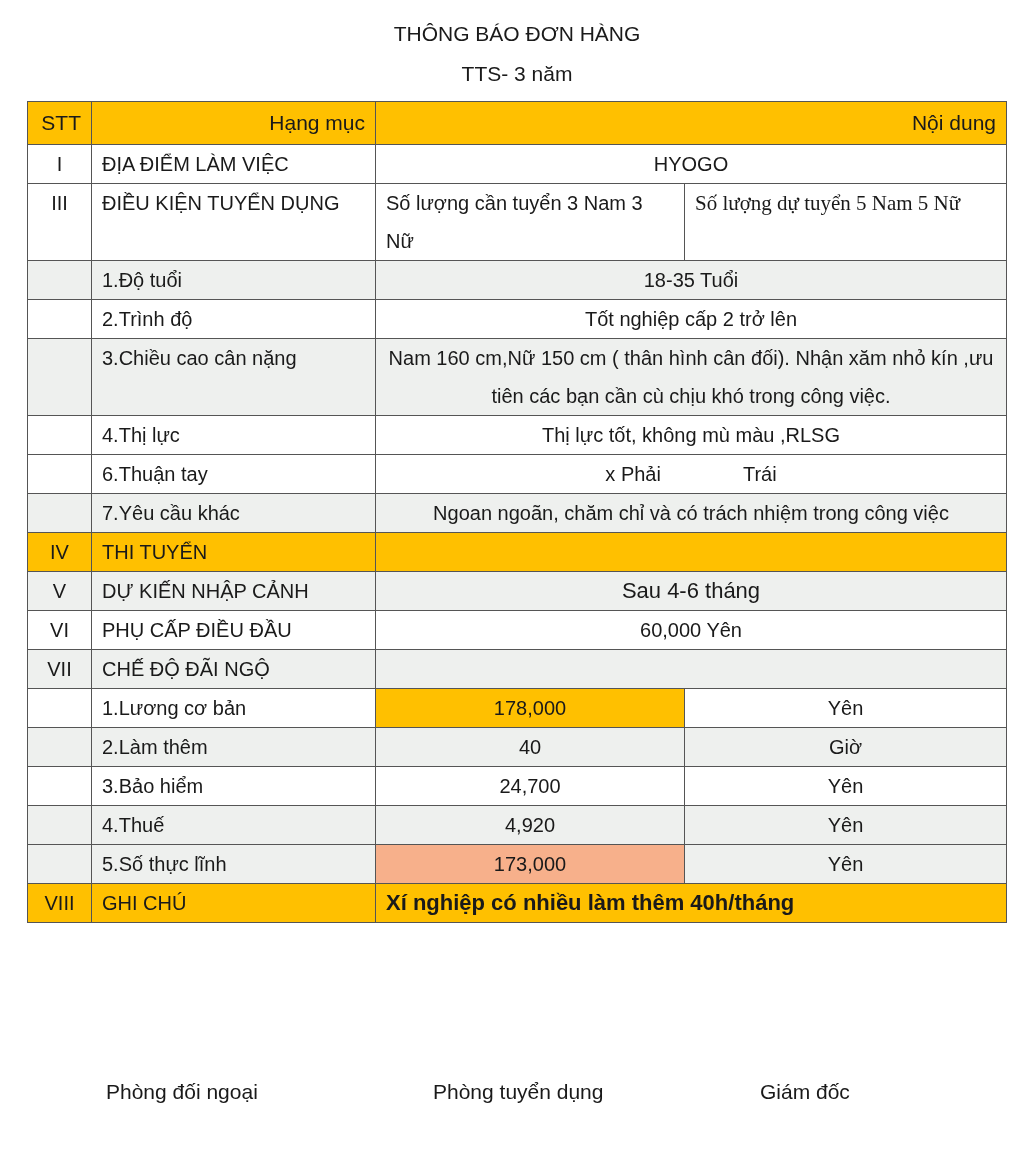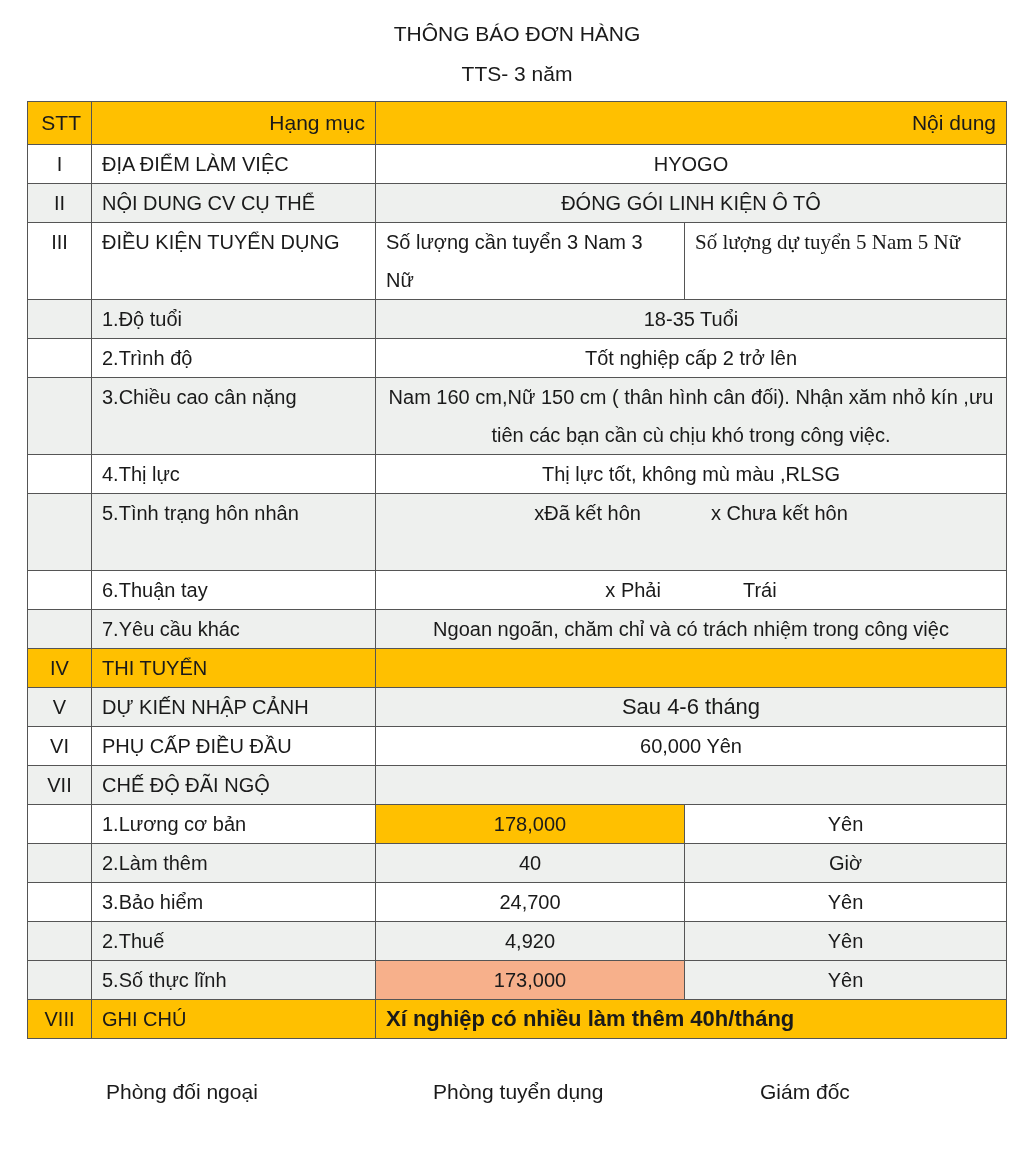--- a/index.html
+++ b/index.html
@@ -53,25 +53,20 @@
     <td>Hạng mục</td>
     <td colspan="2">Nội dung</td>
   </tr>
 
   <tr class="r-white">
     <td class="stt h1row">I</td>
     <td>ĐỊA ĐIỂM LÀM VIỆC</td>
     <td colspan="2" class="center">HYOGO</td>
   </tr>
 
-  <tr class="r-grey">
-    <td class="stt h1row">II</td>
-    <td>NỘI DUNG CV CỤ THỂ</td>
-    <td colspan="2" class="center">ĐÓNG GÓI LINH KIỆN Ô TÔ</td>
-  </tr>
 
   <tr class="r-white">
     <td class="stt h2row">III</td>
     <td>ĐIỀU KIỆN TUYỂN DỤNG</td>
     <td>Số lượng cần tuyển 3 Nam 3 Nữ</td>
     <td class="narrow">Số lượng dự tuyển 5 Nam 5 Nữ</td>
   </tr>
 
   <tr class="r-grey">
     <td class="h1row"></td>
@@ -90,27 +85,20 @@
     <td class="sub">3.Chiều cao cân nặng</td>
     <td colspan="2" class="center">Nam 160 cm,Nữ 150 cm ( thân hình cân đối). Nhận xăm nhỏ kín ,ưu tiên các bạn cần cù chịu khó trong công việc.</td>
   </tr>
 
   <tr class="r-white">
     <td class="h1row"></td>
     <td class="sub">4.Thị lực</td>
     <td colspan="2" class="center">Thị lực tốt, không mù màu ,RLSG</td>
   </tr>
 
-  <tr class="r-grey">
-    <td class="h2row"></td>
-    <td class="sub">5.Tình trạng hôn nhân</td>
-    <td colspan="2" class="center">
-      <span>xĐã kết hôn</span><span class="gap"></span><span>x Chưa kết hôn</span>
-    </td>
-  </tr>
 
   <tr class="r-white">
     <td class="h1row"></td>
     <td class="sub">6.Thuận tay</td>
     <td colspan="2" class="center">
       <span>x Phải</span><span class="gap2"></span><span>Trái</span>
     </td>
   </tr>
 
   <tr class="r-grey">
@@ -159,21 +147,21 @@
 
   <tr class="r-white">
     <td class="h1row"></td>
     <td class="sub">3.Bảo hiểm</td>
     <td class="center">24,700</td>
     <td class="center">Yên</td>
   </tr>
 
   <tr class="r-grey">
     <td class="h1row"></td>
-    <td class="sub">2.Thuế</td>
+    <td class="sub">4.Thuế</td>
     <td class="center">4,920</td>
     <td class="center">Yên</td>
   </tr>
 
   <tr class="r-grey">
     <td class="h1row"></td>
     <td class="sub">5.Số thực lĩnh</td>
     <td class="center hl-salmon">173,000</td>
     <td class="center">Yên</td>
   </tr>

